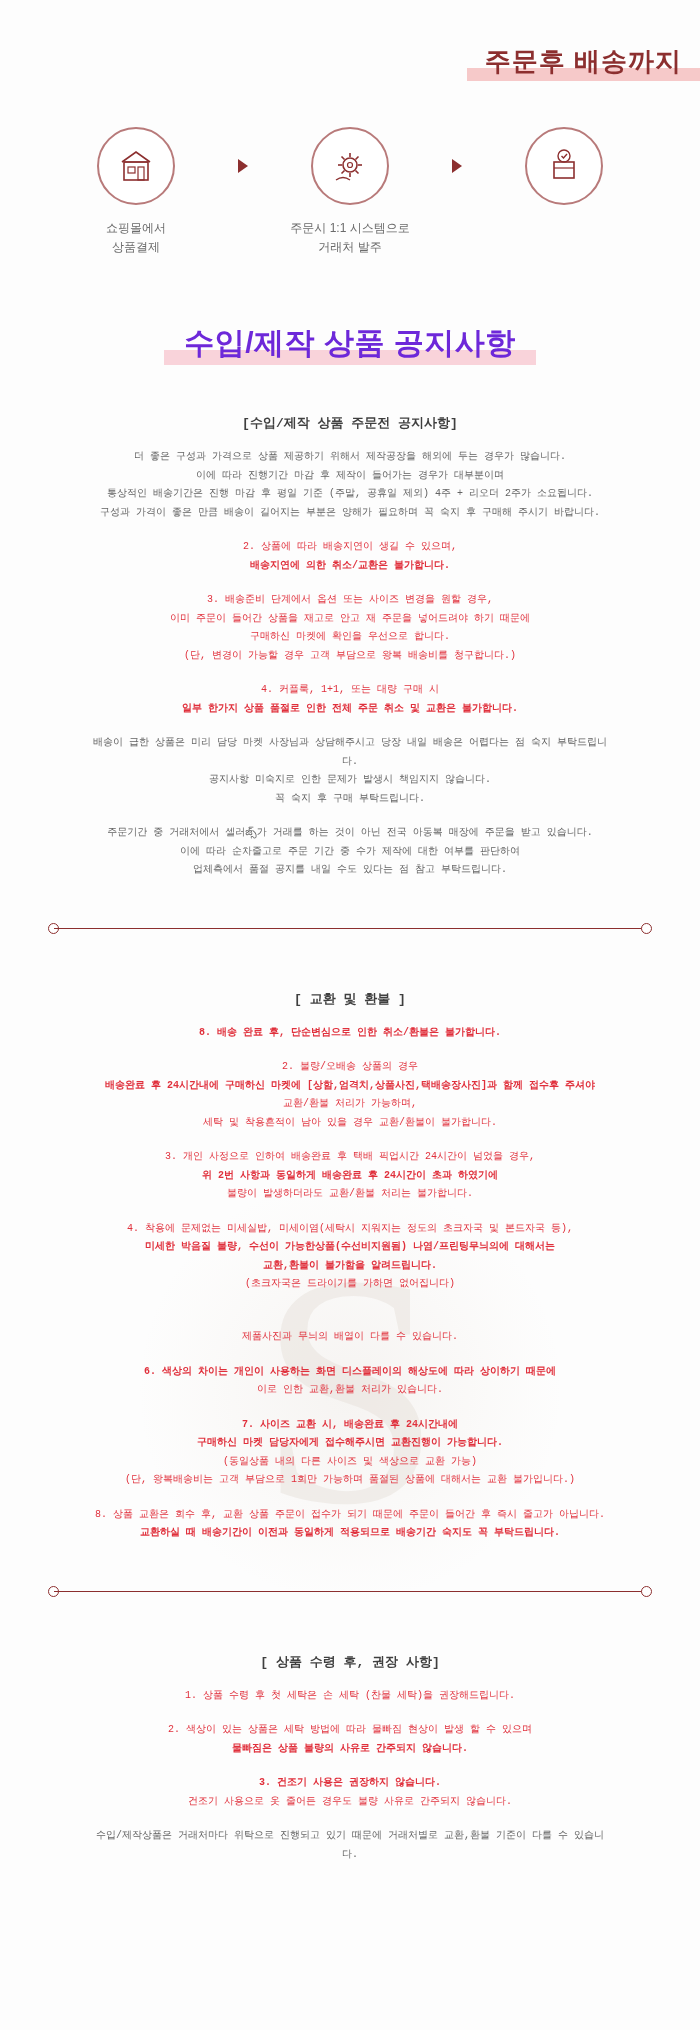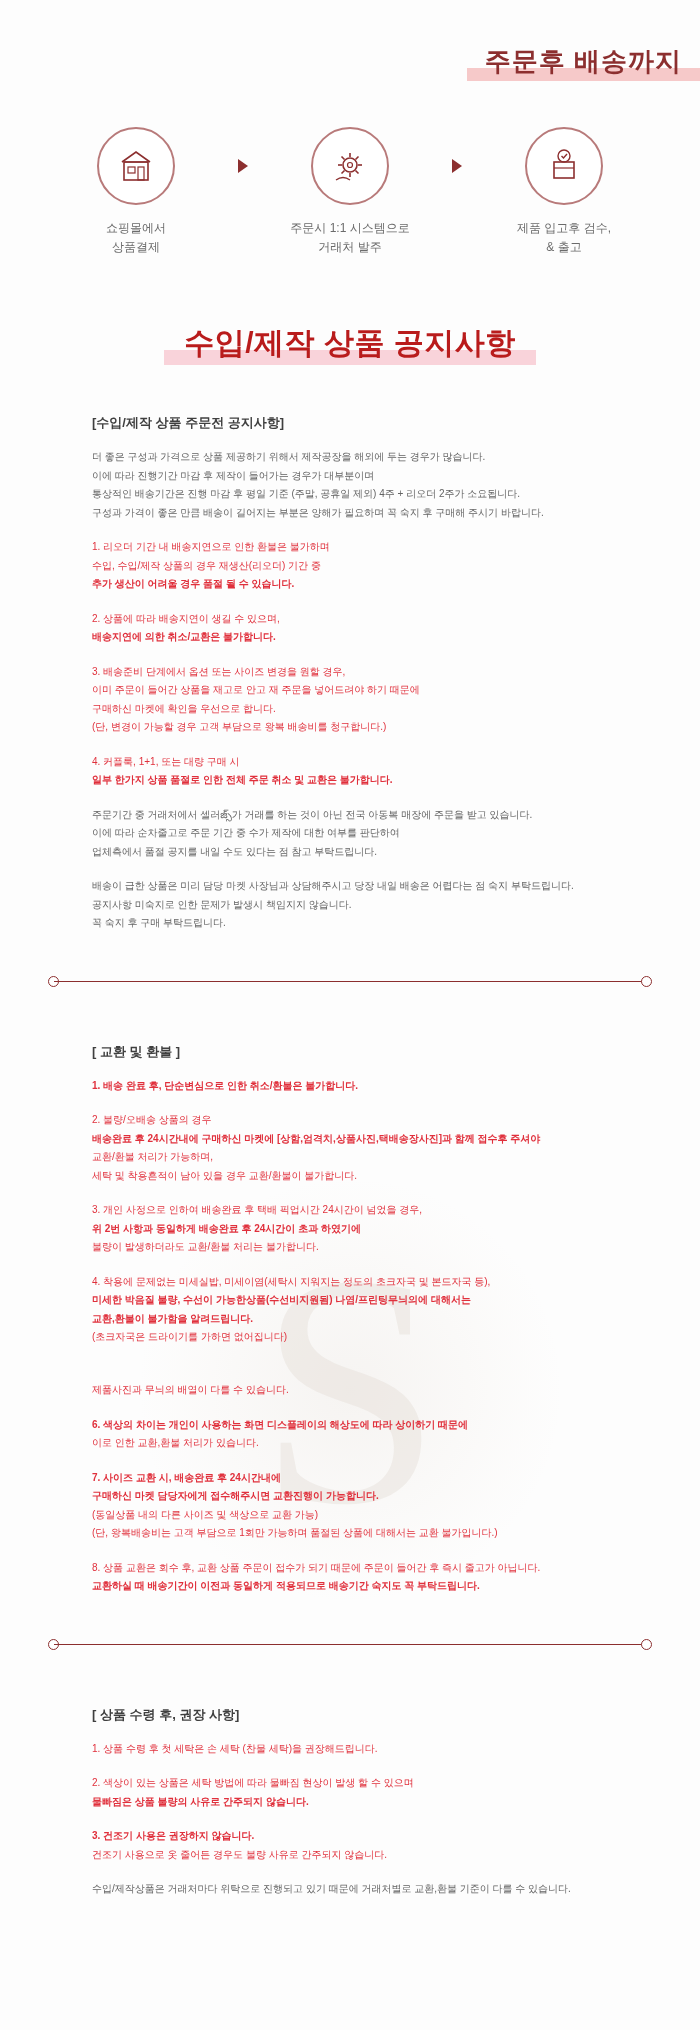--- a/index.html
+++ b/index.html
@@ -115,37 +115,38 @@
   
   .main-title-wrap {
     text-align: center;
     margin-top: 62px;
   }
   .main-title {
     display: inline-block;
     position: relative;
     font-size: 30px;
     font-weight: bold;
-    color: #b91c1c;
+    color: #6d28d9;
     padding: 4px 20px;
     letter-spacing: 0.5px;
   }
   .main-title .hl {
     position: absolute;
     left: 0; right: 0;
     bottom: 3px;
     height: 15px;
     background: #f9d3da;
     z-index: -1;
   }
 
   
   .section {
-    text-align: left;
+    text-align: center;
     padding: 0 92px;
+    font-family: Liberation Mono, monospace;
   }
   .sec-head {
     font-size: 13px;
     font-weight: bold;
     color: #3f3f3f;
     margin-top: 46px;
     margin-bottom: 16px;
   }
   p.t {
     font-size: 10px;
@@ -245,63 +246,60 @@
 
       <div class="step">
         <div class="step-circle">
           <svg width="44" height="44" viewBox="0 0 44 44">
             <rect x="12" y="18" width="20" height="16" fill="none" stroke="#8c2f2f" stroke-width="1.6"></rect>
             <line x1="12" y1="24" x2="32" y2="24" stroke="#8c2f2f" stroke-width="1.2"></line>
             <circle cx="22" cy="12" r="6" fill="none" stroke="#8c2f2f" stroke-width="1.4"></circle>
             <path d="M19.5 12 l2 2 l3.5 -4" fill="none" stroke="#8c2f2f" stroke-width="1.4"></path>
           </svg>
         </div>
-        <div class="step-label">제품 입고후 검수,
-&amp; 출고</div>
       </div>
 
     </div>
 
     <div class="main-title-wrap">
       <div class="main-title">
         <span class="hl"></span>
         <span>수입/제작 상품 공지사항</span>
       </div>
     </div>
 
     <div class="section">
       <div class="sec-head">[수입/제작 상품 주문전 공지사항]</div>
       <p class="t">더 좋은 구성과 가격으로 상품 제공하기 위해서 제작공장을 해외에 두는 경우가 많습니다.
 이에 따라 진행기간 마감 후 제작이 들어가는 경우가 대부분이며
 통상적인 배송기간은 진행 마감 후 평일 기준 (주말, 공휴일 제외) 4주 + 리오더 2주가 소요됩니다.
 구성과 가격이 좋은 만큼 배송이 길어지는 부분은 양해가 필요하며 꼭 숙지 후 구매해 주시기 바랍니다.</p>
       <div id="notice-order-items">
-          <p class="t"><span class="red">1. 리오더 기간 내 배송지연으로 인한 환불은 불가하며</span><br><span class="red">수입, 수입/제작 상품의 경우 재생산(리오더) 기간 중</span><br><span class="red-b">추가 생산이 어려울 경우 품절 될 수 있습니다.</span></p>
           <p class="t"><span class="red">2. 상품에 따라 배송지연이 생길 수 있으며,</span><br><span class="red-b">배송지연에 의한 취소/교환은 불가합니다.</span></p>
           <p class="t"><span class="red">3. 배송준비 단계에서 옵션 또는 사이즈 변경을 원할 경우,</span><br><span class="red">이미 주문이 들어간 상품을 재고로 안고 재 주문을 넣어드려야 하기 때문에</span><br><span class="red">구매하신 마켓에 확인을 우선으로 합니다.</span><br><span class="red">(단, 변경이 가능할 경우 고객 부담으로 왕복 배송비를 청구합니다.)</span></p>
           <p class="t"><span class="red">4. 커플룩, 1+1, 또는 대량 구매 시</span><br><span class="red-b">일부 한가지 상품 품절로 인한 전체 주문 취소 및 교환은 불가합니다.</span></p>
         </div>
+      <p class="t">배송이 급한 상품은 미리 담당 마켓 사장님과 상담해주시고 당장 내일 배송은 어렵다는 점 숙지 부탁드립니다.
+공지사항 미숙지로 인한 문제가 발생시 책임지지 않습니다.
+꼭 숙지 후 구매 부탁드립니다.</p>
       <p class="t">주문기간 중 거래처에서 셀러జ్స్가 거래를 하는 것이 아닌 전국 아동복 매장에 주문을 받고 있습니다.
 이에 따라 순차줄고로 주문 기간 중 수가 제작에 대한 여부를 판단하여
 업체측에서 품절 공지를 내일 수도 있다는 점 참고 부탁드립니다.</p>
-      <p class="t">배송이 급한 상품은 미리 담당 마켓 사장님과 상담해주시고 당장 내일 배송은 어렵다는 점 숙지 부탁드립니다.
-공지사항 미숙지로 인한 문제가 발생시 책임지지 않습니다.
-꼭 숙지 후 구매 부탁드립니다.</p>
     </div>
 
     <div class="divider">
       <span class="dot l"></span>
       <span class="line"></span>
       <span class="dot r"></span>
     </div>
 
     <div class="section">
       <div class="sec-head">[ 교환 및 환불 ]</div>
       <div id="exchange-items">
-          <p class="t"><span class="red-b">1. 배송 완료 후, 단순변심으로 인한 취소/환불은 불가합니다.</span></p>
+          <p class="t"><span class="red-b">8. 배송 완료 후, 단순변심으로 인한 취소/환불은 불가합니다.</span></p>
           <p class="t"><span class="red">2. 불량/오배송 상품의 경우</span><br><span class="red-b">배송완료 후 24시간내에 구매하신 마켓에 [상함,엄격치,상품사진,택배송장사진]과 함께 접수후 주셔야</span><br><span class="red">교환/환불 처리가 가능하며,</span><br><span class="red">세탁 및 착용흔적이 남아 있을 경우 교환/환불이 불가합니다.</span></p>
           <p class="t"><span class="red">3. 개인 사정으로 인하여 배송완료 후 택배 픽업시간 24시간이 넘었을 경우,</span><br><span class="red-b">위 2번 사항과 동일하게 배송완료 후 24시간이 초과 하였기에</span><br><span class="red">불량이 발생하더라도 교환/환불 처리는 불가합니다.</span></p>
           <p class="t"><span class="red">4. 착용에 문제없는 미세실밥, 미세이염(세탁시 지워지는 정도의 초크자국 및 본드자국 등),</span><br><span class="red-b">미세한 박음질 불량, 수선이 가능한상품(수선비지원됨) 나염/프린팅무늬의에 대해서는</span><br><span class="red-b">교환,환불이 불가함을 알려드립니다.</span><br><span class="red">(초크자국은 드라이기를 가하면 없어집니다)</span></p>
           <p class="t"><br><span class="red">제품사진과 무늬의 배열이 다를 수 있습니다.</span></p>
           <p class="t"><span class="red-b">6. 색상의 차이는 개인이 사용하는 화면 디스플레이의 해상도에 따라 상이하기 때문에</span><br><span class="red">이로 인한 교환,환불 처리가 있습니다.</span></p>
           <p class="t"><span class="red-b">7. 사이즈 교환 시, 배송완료 후 24시간내에</span><br><span class="red-b">구매하신 마켓 담당자에게 접수해주시면 교환진행이 가능합니다.</span><br><span class="red">(동일상품 내의 다른 사이즈 및 색상으로 교환 가능)</span><br><span class="red">(단, 왕복배송비는 고객 부담으로 1회만 가능하며 품절된 상품에 대해서는 교환 불가입니다.)</span></p>
           <p class="t"><span class="red">8. 상품 교환은 회수 후, 교환 상품 주문이 접수가 되기 때문에 주문이 들어간 후 즉시 줄고가 아닙니다.</span><br><span class="red-b">교환하실 때 배송기간이 이전과 동일하게 적용되므로 배송기간 숙지도 꼭 부탁드립니다.</span></p>
         </div>
     </div>
 

